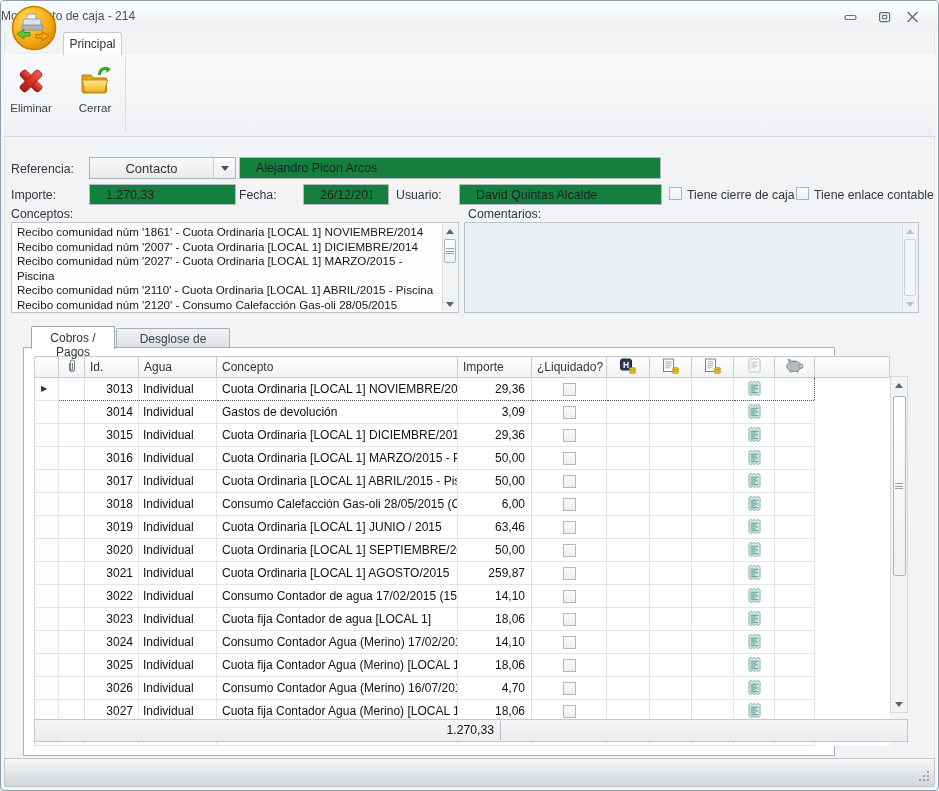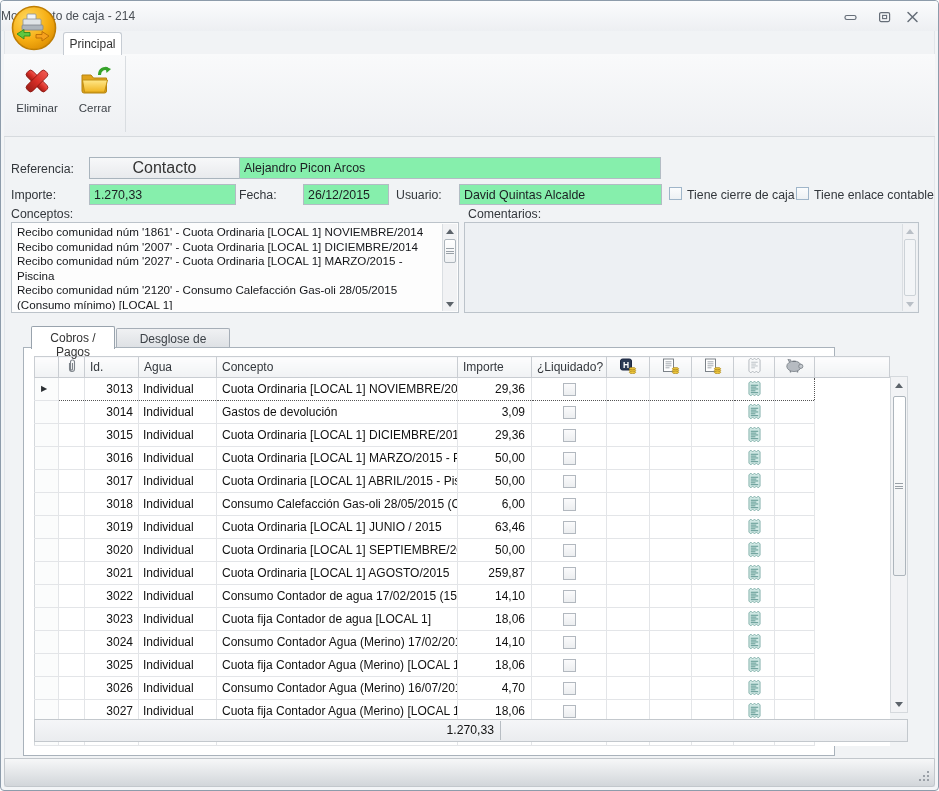--- a/index.html
+++ b/index.html
@@ -21,29 +21,29 @@
   .appbtn{position:absolute;left:9px;top:3px;width:48px;height:48px;z-index:6;}
   
   .ribbontab{position:absolute;left:62px;top:31px;width:59px;height:23px;z-index:3;
     background:#fff;border:1px solid #c6ccd3;border-bottom:none;border-radius:3px 3px 0 0;
     font-size:12px;text-align:center;padding-top:4px;color:#333;}
   .ribbonbody{position:absolute;left:3px;right:3px;top:53px;height:83px;
     background:linear-gradient(#f9fafb,#eef0f3);border-bottom:1px solid #d6dade;}
   .rbtn{position:absolute;top:4px;width:54px;height:72px;display:flex;flex-direction:column;
     align-items:center;justify-content:flex-start;gap:6px;padding-top:8px;border-radius:3px;}
   .rbtn .lbl{font-size:11.5px;color:#3c4147;}
-  .rbtn-eliminar{left:6px;} .rbtn-cerrar{left:64px;}
+  .rbtn-eliminar{left:0;} .rbtn-cerrar{left:64px;}
   .rib-sep{position:absolute;left:121px;top:2px;bottom:4px;width:1px;background:#d9dde1;}
   
   .flabel{position:absolute;font-size:12.3px;color:#33373c;white-space:nowrap;}
-  .tinput{position:absolute;height:21px;border:1px solid #b3bcc4;background:#86efac;
-    font-family:"Liberation Sans",sans-serif;font-size:12.4px;color:#1b1e22;padding:0 4px;}
-  .combo{position:absolute;left:88px;top:156px;width:173px;height:22px;
+  .tinput{position:absolute;height:21px;border:1px solid #b3bcc4;background:#15803d;
+    font-family:"Liberation Sans",sans-serif;font-size:12.4px;color:#1b1e22;padding:0 16px;}
+  .combo{position:absolute;left:88px;top:156px;width:147px;height:22px;
     border:1px solid #a9b4bd;background:linear-gradient(#f7f8f9,#e8eaed);
-    font-size:16px;display:flex;align-items:center;}
+    font-size:13px;display:flex;align-items:center;}
   .combo .ctext{flex:1;text-align:center;}
   .combo .carr{width:22px;height:100%;border-left:1px solid #c3cad0;display:flex;align-items:center;justify-content:center;
     background:linear-gradient(#fafbfc,#eceef1);}
   .tri-down{width:0;height:0;border:4px solid transparent;border-top:5px solid #4a5056;margin-top:4px;}
   .cb{position:absolute;width:13px;height:13px;border:1px solid #9fb5c9;background:linear-gradient(#fbfcfd,#edf1f4);}
   
   .memo{position:absolute;border:1px solid #bcc3ca;}
   .memo-conceptos{left:10px;top:221px;width:448px;height:91px;background:#fdfdfd;}
   .memo-coment{left:463px;top:221px;width:455px;height:91px;background:#edf0f3;}
   .memo .content{position:absolute;left:5px;top:2px;right:20px;bottom:2px;overflow:hidden;
@@ -202,20 +202,21 @@
   <span class="cb" style="left:795px;top:186px;"></span>
   <div class="flabel" style="left:813px;top:187px;">Tiene enlace contable</div>
 
   <div class="flabel" style="left:10px;top:206px;">Conceptos:</div>
   <div class="memo memo-conceptos">
     <div class="content">
 
     <div>Recibo comunidad núm '1861' - Cuota Ordinaria [LOCAL 1] NOVIEMBRE/2014</div>
         <div>Recibo comunidad núm '2007' - Cuota Ordinaria [LOCAL 1] DICIEMBRE/2014</div>
         <div>Recibo comunidad núm '2027' - Cuota Ordinaria [LOCAL 1] MARZO/2015 - Piscina</div>
+        <div>Recibo comunidad núm '2110' - Cuota Ordinaria [LOCAL 1] ABRIL/2015 - Piscina</div>
         <div>Recibo comunidad núm '2120' - Consumo Calefacción Gas-oli 28/05/2015 (Consumo mínimo) [LOCAL 1]</div>
       </div>
     <div class="vsb">
       <div class="sb-btn sb-up">
           <span class="tri-up-s"></span>
         </div>
       <div class="sb-thumb" style="top:15px;height:24px;">
           <span class="sb-grip"></span>
         </div>
       <div class="sb-btn sb-dn">

